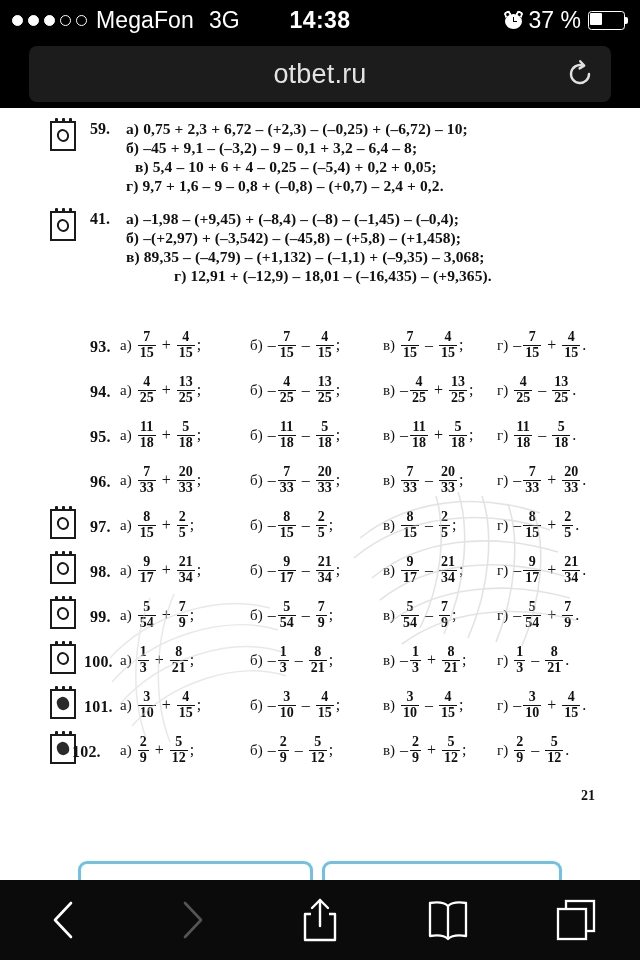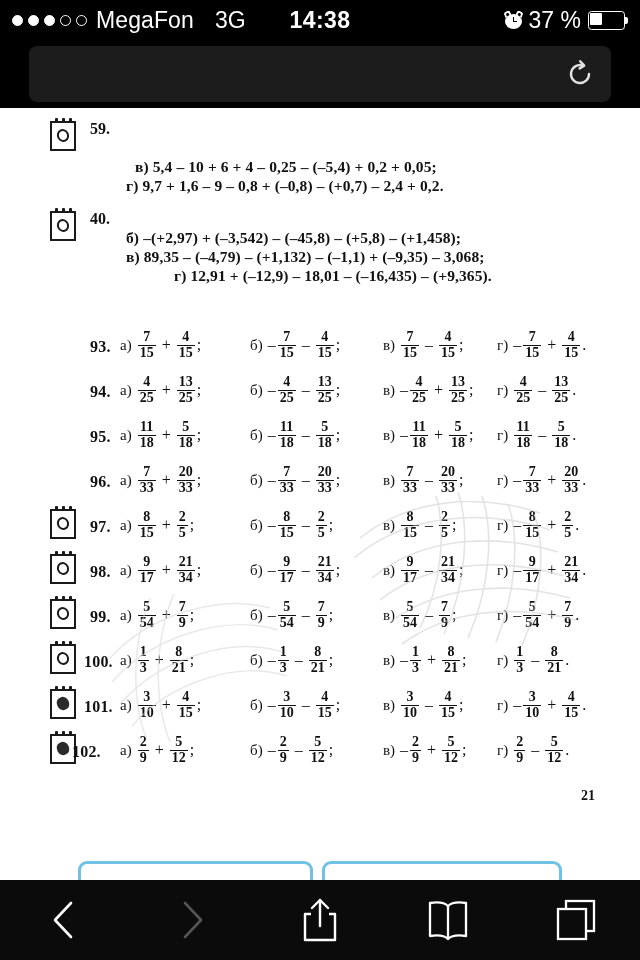--- a/index.html
+++ b/index.html
@@ -15,21 +15,21 @@
   .statusbar{
     position:absolute; left:0; top:0; width:640px; height:40px;
     background:#000; color:#fff;
     display:flex; align-items:center;
   }
   .sb-left{ display:flex; align-items:center; gap:9px; padding-left:12px; }
   .dots{ display:flex; align-items:center; gap:5px; }
   .dot{ width:11px; height:11px; border-radius:50%; border:1.6px solid #fff; }
   .dot.on{ background:#fff; }
   .carrier{ font-size:23px; letter-spacing:.1px; }
-  .net{ font-size:23px; margin-left:12px; }
+  .net{ font-size:23px; margin-left:6px; }
   .sb-center{
     position:absolute; left:0; right:0; top:0; height:40px;
     display:flex; align-items:center; justify-content:center;
     pointer-events:none;
   }
   .clock{ font-size:23px; font-weight:bold; letter-spacing:.4px; }
   .sb-right{
     position:absolute; right:12px; top:0; height:40px;
     display:flex; align-items:center; gap:7px;
   }
@@ -205,20 +205,21 @@
       <span class="battery">
         <span class="batt-body"></span>
         <span class="batt-fill" id="battfill" style="width: 11.8px;"></span>
         <span class="batt-cap"></span>
       </span>
     </div>
   </div>
 
   <div class="urlbar-wrap">
     <div class="urlbar">
+      <span class="url-text" title="Search or enter website name">otbet.ru</span>
       <span class="reload">
         <svg width="30" height="30" viewBox="0 0 30 30">
           <path d="M24 15 A9 9 0 1 1 17.5 6.4" fill="none" stroke="#e0e0e0" stroke-width="2.4" stroke-linecap="round"></path>
           <path d="M15.2 2.2 L19.2 6.6 L14.6 9.4" fill="none" stroke="#e0e0e0" stroke-width="2.4" stroke-linecap="round" stroke-linejoin="round"></path>
         </svg>
       </span>
     </div>
   </div>
 
   <div class="page">
@@ -227,33 +228,36 @@
           <span class="shadow"></span>
           <span class="pad"></span>
           <span class="rings">
             <i></i>
             <i></i>
             <i></i>
           </span>
           <span class="glyph"></span>
         </div>
         <div class="hdr-num" style="left: 90px; top: 12px;">59.</div>
+        <div class="arith" style="left: 126px; top: 12px;"><span class="lab">а)</span><span>0,75 + 2,3 + 6,72 – (+2,3) – (–0,25) + (–6,72) – 10;</span></div>
+        <div class="arith" style="left: 126px; top: 31px;"><span class="lab">б)</span><span>–45 + 9,1 – (–3,2) – 9 – 0,1 + 3,2 – 6,4 – 8;</span></div>
         <div class="arith" style="left: 126px; top: 50px; margin-left: 9px;"><span class="lab">в)</span><span>5,4 – 10 + 6 + 4 – 0,25 – (–5,4) + 0,2 + 0,05;</span></div>
         <div class="arith" style="left: 126px; top: 69px;"><span class="lab">г)</span><span>9,7 + 1,6 – 9 – 0,8 + (–0,8) – (+0,7) – 2,4 + 0,2.</span></div>
         <div class="nbicon" style="left: 50px; top: 100px;">
           <span class="shadow"></span>
           <span class="pad"></span>
           <span class="rings">
             <i></i>
             <i></i>
             <i></i>
           </span>
           <span class="glyph"></span>
         </div>
-        <div class="hdr-num" style="left: 90px; top: 102px;">40.</div>
+        <div class="hdr-num" style="left: 90px; top: 102px;">41.</div>
+        <div class="arith" style="left: 126px; top: 102px;"><span class="lab">а)</span><span>–1,98 – (+9,45) + (–8,4) – (–8) – (–1,45) – (–0,4);</span></div>
         <div class="arith" style="left: 126px; top: 121px;"><span class="lab">б)</span><span>–(+2,97) + (–3,542) – (–45,8) – (+5,8) – (+1,458);</span></div>
         <div class="arith" style="left: 126px; top: 140px;"><span class="lab">в)</span><span>89,35 – (–4,79) – (+1,132) – (–1,1) + (–9,35) – 3,068;</span></div>
         <div class="arith" style="left: 126px; top: 159px; margin-left: 48px;"><span class="lab">г)</span><span>12,91 + (–12,9) – 18,01 – (–16,435) – (+9,365).</span></div>
         <div class="ex-num" style="left: 90px; top: 230px;">93.</div>
         <div class="col" style="left: 120px; top: 222px;">
           <span class="lbl">а)</span>
           <span class="frac">
             <span class="num">7</span>
             <span class="den">15</span>
           </span>

